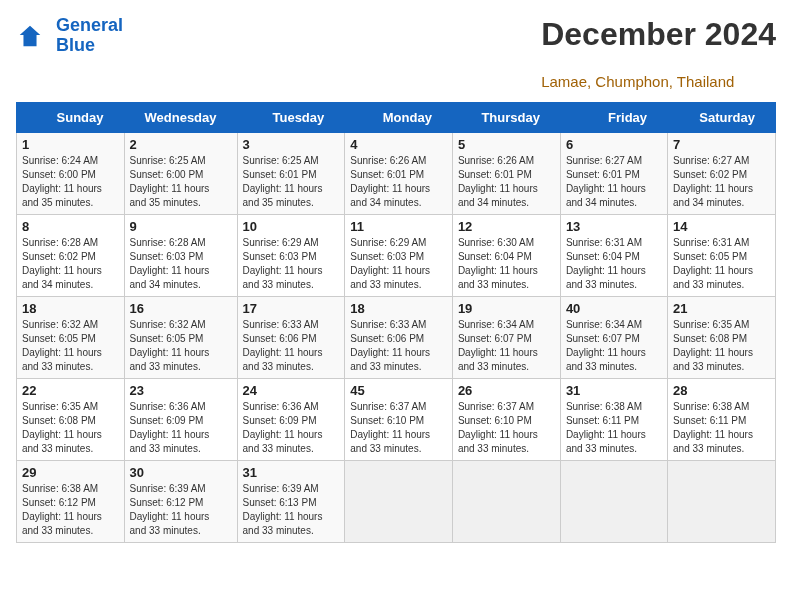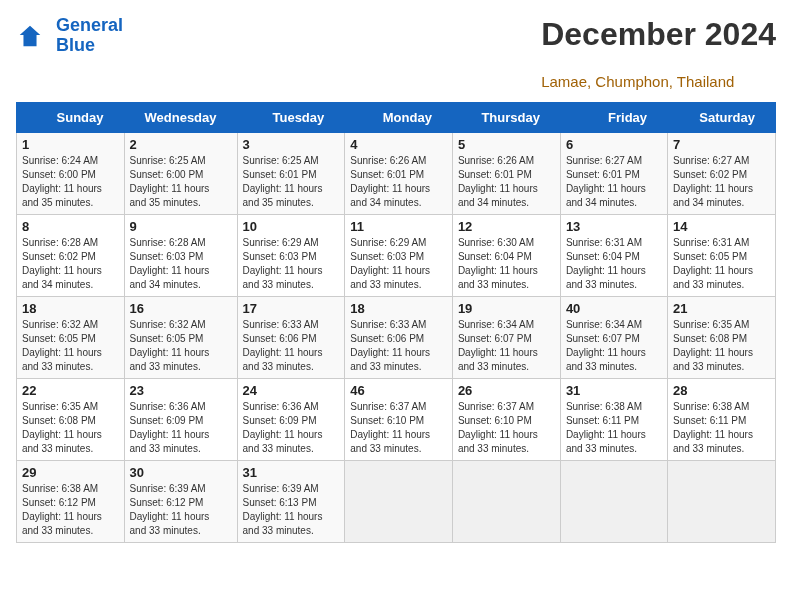--- a/index.html
+++ b/index.html
@@ -313,21 +313,21 @@
       </td>
         <td>
         <span class="day-num">24</span>
         <div class="day-info">
           Sunrise: 6:36 AM<br>
           Sunset: 6:09 PM<br>
           Daylight: 11 hours<br>and 33 minutes.
         </div>
       </td>
         <td>
-        <span class="day-num">46</span>
+        <span class="day-num">45</span>
         <div class="day-info">
           Sunrise: 6:37 AM<br>
           Sunset: 6:10 PM<br>
           Daylight: 11 hours<br>and 33 minutes.
         </div>
       </td>
         <td>
         <span class="day-num">26</span>
         <div class="day-info">
           Sunrise: 6:37 AM<br>

